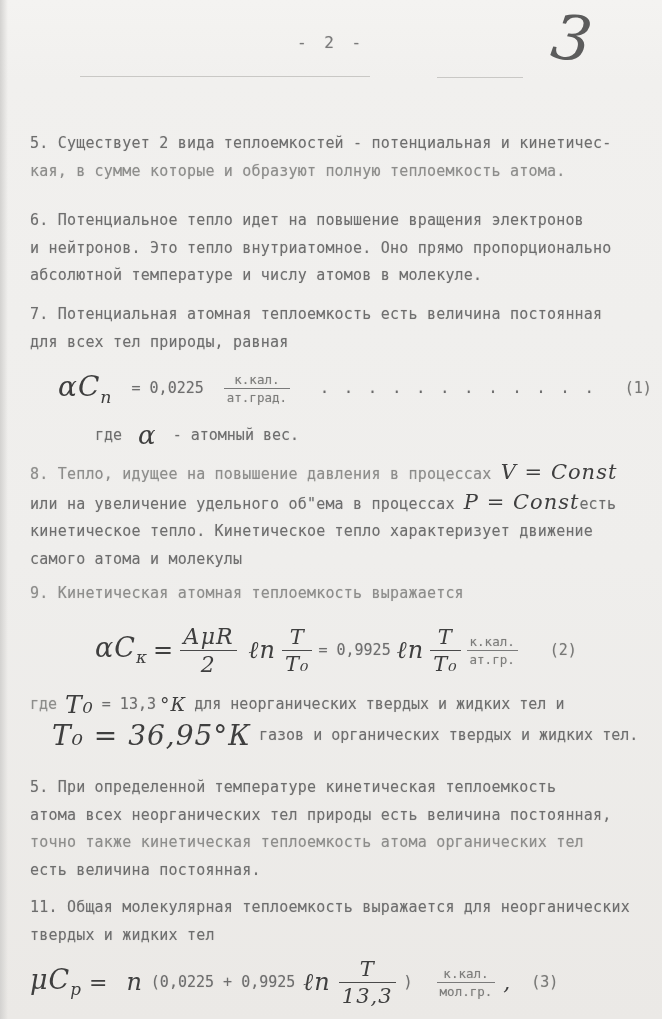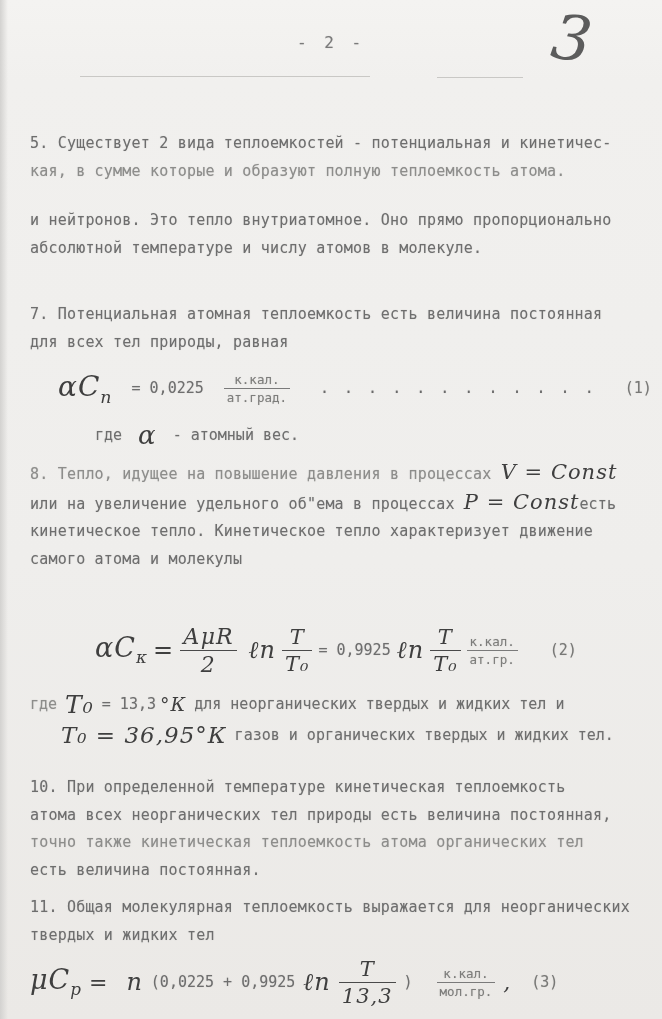--- a/index.html
+++ b/index.html
@@ -67,20 +67,21 @@
   <div class="corner-mark">3</div>
   <div class="rule" style="top:76px;left:80px;width:290px;"></div>
   <div class="rule" style="top:77px;left:437px;width:86px;"></div>
 
   <div class="tblock" style="top:130px;">
     <div class="tline">5. Существует 2 вида теплоемкостей - потенциальная и кинетичес-</div>
     <div class="tline fade">кая, в сумме которые и образуют полную теплоемкость атома.</div>
   </div>
 
   <div class="tblock" style="top:207px;">
+    <div class="tline">6. Потенциальное тепло идет на повышение вращения электронов</div>
     <div class="tline">и нейтронов. Это тепло внутриатомное. Оно прямо пропорционально</div>
     <div class="tline">абсолютной температуре и числу атомов в молекуле.</div>
   </div>
 
   <div class="tblock" style="top:301px;">
     <div class="tline">7. Потенциальная атомная теплоемкость есть величина постоянная</div>
     <div class="tline">для всех тел природы, равная</div>
   </div>
 
   <div class="f-row" style="top:362px;left:58px;height:52px;gap:20px;">
@@ -100,20 +101,23 @@
     <span>- атомный вес.</span>
   </div>
 
   <div class="tblock" style="top:459px;">
     <div class="tline mixline"><span class="fade">8. Тепло, идущее на повышение давления в процессах</span> <span class="hw">V = Const</span></div>
     <div class="tline mixline"><span>или на увеличение удельного об"ема в процессах</span> <span class="hw">P = Const</span><span>есть</span></div>
     <div class="tline">кинетическое тепло. Кинетическое тепло характеризует движение</div>
     <div class="tline">самого атома и молекулы</div>
   </div>
 
+  <div class="tblock" style="top:580px;">
+    <div class="tline fade">9. Кинетическая атомная теплоемкость выражается</div>
+  </div>
 
   <div class="f-row" style="top:612px;left:95px;height:76px;gap:6px;">
     <span class="hw" style="font-size:27px;"><span>αC</span><sub>κ</sub></span>
     <span class="hw" style="font-size:24px;">=</span>
     <span class="frac hwfrac hw" style="font-size:22px;line-height:25px;">
       <span class="num">АμR</span>
       <span class="den">2</span>
     </span>
     <span class="hw" style="font-size:24px;margin-left:6px;">ℓn</span>
     <span class="frac hwfrac hw" style="font-size:21px;line-height:24px;">
@@ -134,26 +138,26 @@
   </div>
 
   <div class="f-row" style="top:688px;left:30px;height:32px;gap:8px;">
     <span class="fade">где</span>
     <span class="hw" style="font-size:25px;">T₀</span>
     <span>= 13,3</span>
     <span class="hw" style="font-size:19px;margin-left:-4px;">°К</span>
     <span>для неорганических твердых и жидких тел  и</span>
   </div>
   <div class="f-row" style="top:719px;left:52px;height:32px;gap:8px;">
-    <span class="hw" style="font-size:23px;margin-left:9px;">T₀ = 36,95°К</span>
+    <span class="hw" style="font-size:28px;">T₀ = 36,95°К</span>
     <span>газов и органических твердых и жидких тел.</span>
   </div>
 
   <div class="tblock" style="top:774px;">
-    <div class="tline">10. При определенной температуре кинетическая теплоемкость</div>
+    <div class="tline">5. При определенной температуре кинетическая теплоемкость</div>
     <div class="tline">атома всех неорганических тел природы есть величина постоянная,</div>
     <div class="tline fade">точно также кинетическая теплоемкость атома органических тел</div>
     <div class="tline">есть величина постоянная.</div>
   </div>
 
   <div class="tblock" style="top:894px;">
     <div class="tline">11. Общая молекулярная теплоемкость выражается для неорганических</div>
     <div class="tline">твердых и жидких тел</div>
   </div>
 

